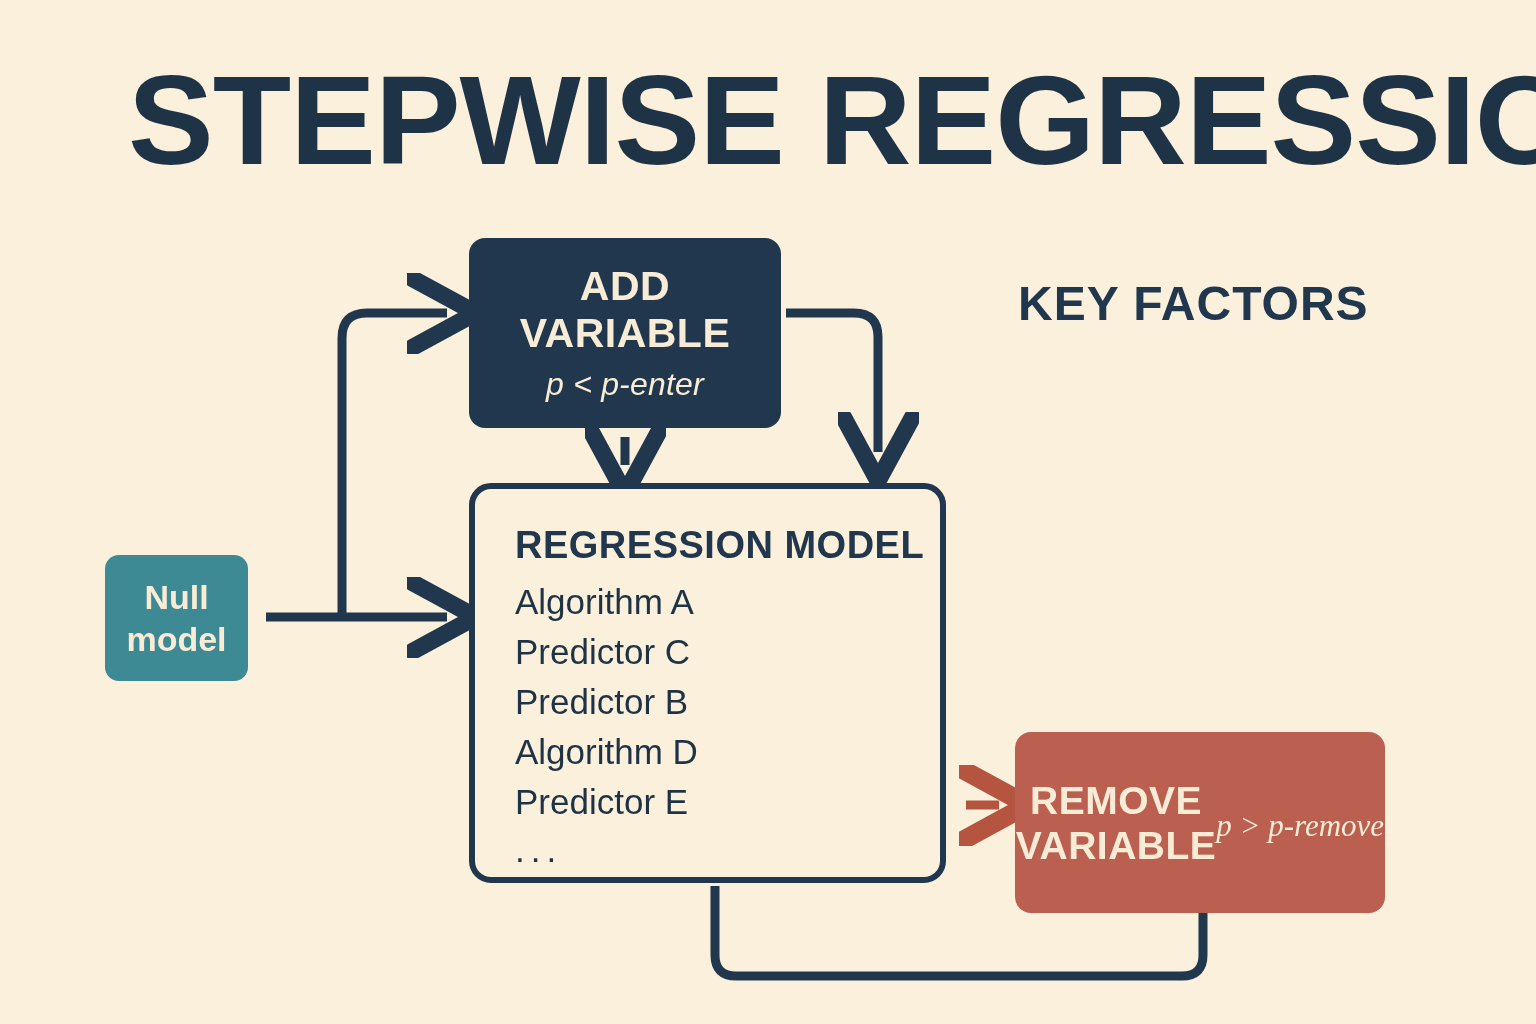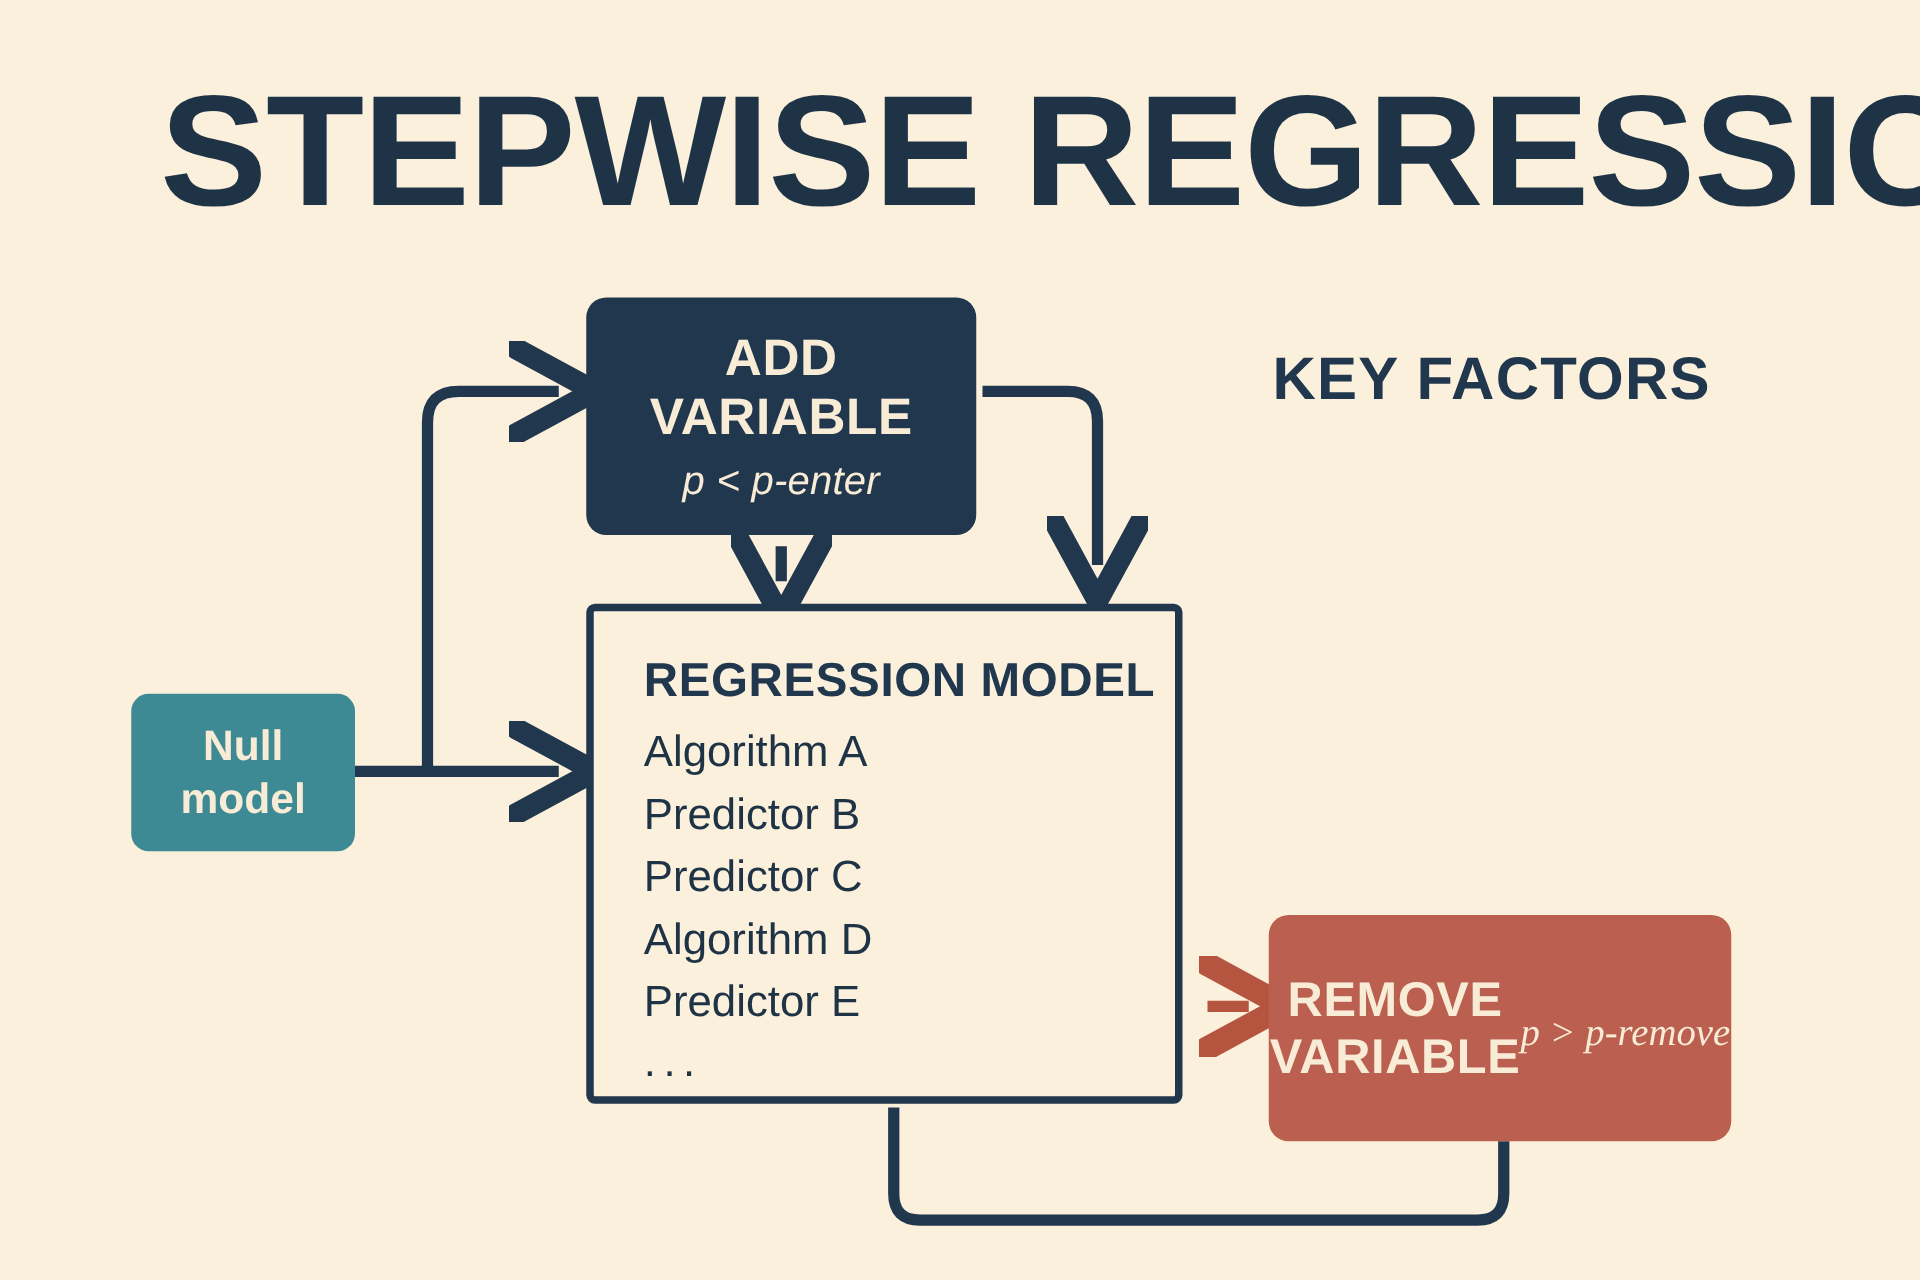--- a/index.html
+++ b/index.html
@@ -94,21 +94,21 @@
   #remove-box .cond {
     font-size: 31px;
     font-style: italic;
     margin-top: 7px;
     font-family: Liberation Serif, serif;
   }
 
   #null-box {
     left: 105px;
     top: 555px;
-    width: 179px;
+    width: 143px;
     height: 126px;
     background: #3e8a94;
     color: #f8ecd6;
     border-radius: 14px;
     display: flex;
     flex-direction: column;
     align-items: center;
     justify-content: center;
     font-size: 34px;
     font-weight: bold;
@@ -116,21 +116,21 @@
     text-align: center;
   }
 
   #model-box {
     left: 469px;
     top: 483px;
     width: 477px;
     height: 400px;
     background: #fbf0dc;
     border: 6px solid #21374e;
-    border-radius: 7px;
+    border-radius: 22px;
   }
   #model-title {
     position: absolute;
     left: 40px;
     top: 35px;
     font-size: 38px;
     font-weight: bold;
     color: #21374e;
     letter-spacing: 0.5px;
   }
@@ -233,22 +233,22 @@
 
   <div id="null-box" class="box">
     <span>Null</span>
     <span>model</span>
   </div>
 
   <div id="model-box" class="box">
     <div id="model-title">REGRESSION MODEL</div>
     <div id="model-list">
       <span class="pred">Algorithm A</span>
+      <span class="pred">Predictor C</span>
       <span class="pred">Predictor B</span>
-      <span class="pred">Predictor C</span>
       <span class="pred">Algorithm D</span>
       <span class="pred">Predictor E</span>
       <span class="dots">...</span>
     </div>
   </div>
 
   <div id="remove-box" class="box">
     <div class="head">
       <span>REMOVE</span><br>
       <span>VARIABLE</span>

